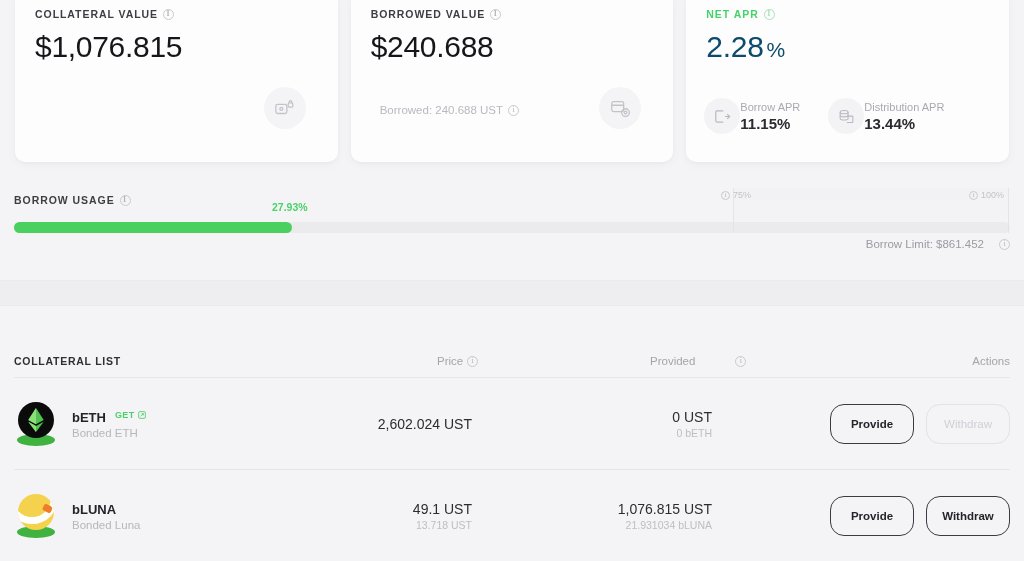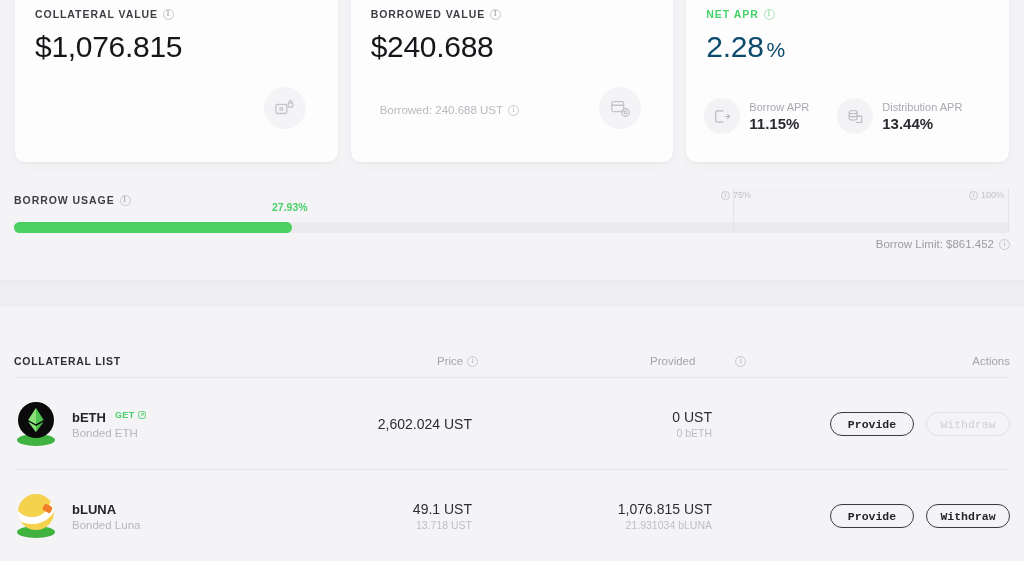--- a/index.html
+++ b/index.html
@@ -60,21 +60,21 @@
     width: 42px; height: 42px; border-radius: 50%;
     background: #f4f4f6;
     display: flex; align-items: center; justify-content: center;
   }
 
   
   .apr-row {
     position: absolute; left: 18px; bottom: 28px;
     display: flex; gap: 28px; align-items: center;
   }
-  .apr-item { display: flex; align-items: center; gap: 9px; }
+  .apr-item { display: flex; align-items: center; }
   .apr-ic {
     width: 36px; height: 36px; border-radius: 50%;
     background: #f3f3f5;
     display: flex; align-items: center; justify-content: center;
   }
   .apr-name { font-size: 11px; color: #a9a9b1; margin-bottom: 2px; }
   .apr-val { font-size: 15px; font-weight: 700; color: #2a2a30; }
 
   
   .usage { position: absolute; left: 0; top: 186px; width: 1024px; height: 95px; padding-left: 48px; }
@@ -107,21 +107,21 @@
   .tick-label {
     position: absolute; top: -32px;
     font-size: 9px; color: #c3c3ca;
     display: flex; align-items: center; gap: 3px;
     white-space: nowrap;
   }
   .tick-label .info-dot { width: 9px; height: 9px; font-size: 7px; }
   .borrow-limit {
     position: absolute; right: 14px; top: 52px;
     font-size: 11.5px; color: #9b9ba3;
-    display: flex; align-items: center; gap: 5px; margin-left: 16px;
+    display: flex; align-items: center; gap: 15px; margin-left: 16px;
   }
 
   
   .band {
     position: absolute; left: 0; top: 280px; width: 1024px; height: 26px;
     background: #eeeef0;
     border-top: 1px solid #eaeaee;
     border-bottom: 1px solid #ebebef;
   }
 
@@ -169,24 +169,24 @@
   .cell .main { font-size: 14px; color: #2c2c33; }
   .cell .sm { font-size: 10.5px; color: #bdbdc4; margin-top: 2px; }
   .cell-price { right: 552px; }
   .cell-provided { right: 312px; }
 
   .actions {
     position: absolute; right: 14px;
     display: flex; gap: 12px;
   }
   .btn {
-    width: 84px; height: 24px; border-radius: 14px;
+    width: 84px; height: 40px; border-radius: 14px;
     border: 1px solid #3a3a42; background: transparent;
     font-size: 11.5px; font-weight: 700; color: #24242b;
-    font-family: Liberation Mono, monospace;
+    font-family: Liberation Sans, sans-serif;
     cursor: pointer;
     display: flex; align-items: center; justify-content: center;
   }
   .btn.disabled { border-color: #e2e2e7; color: #cfcfd6; cursor: default; font-weight: 400; }
 
   
   .tok { position: relative; width: 44px; height: 44px; }
   .tok .base {
     position: absolute; left: 3px; bottom: 0;
     width: 38px; height: 12px; border-radius: 50%;

